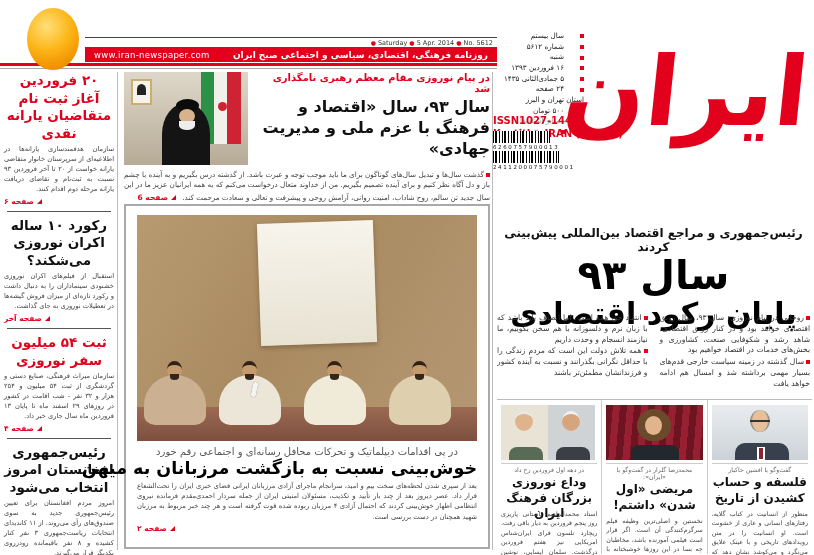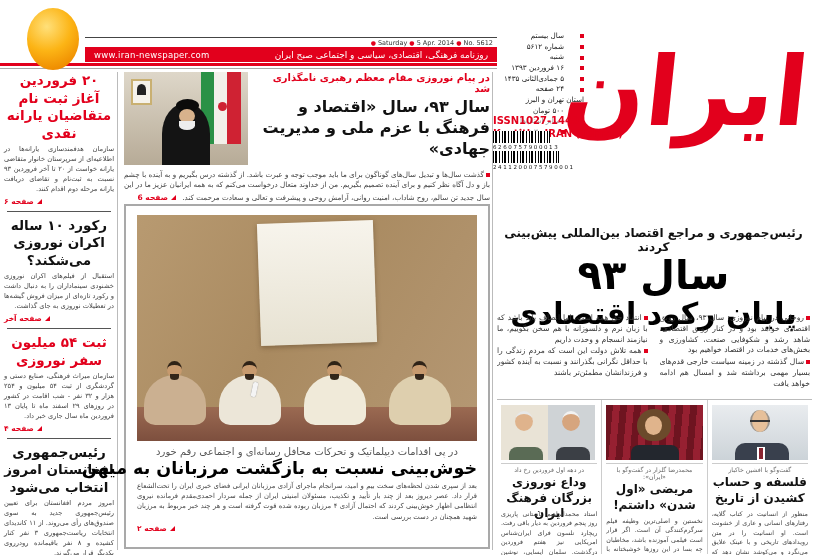--- a/index.html
+++ b/index.html
@@ -11,21 +11,21 @@
   .sun { position:absolute; left:27px; top:8px; width:52px; height:62px; border-radius:50%;
          background:radial-gradient(circle at 38% 30%, #ffe07a 0%, #fcb415 45%, #ef8d00 80%, #d97a00 100%);
          z-index:3; }
   .mast-topline { position:absolute; left:85px; top:37px; width:412px; height:1px; background:#444; }
   .dateline { position:absolute; left:85px; top:39px; width:408px; text-align:right;
               font-size:6.5px; color:#333; direction:ltr; }
   .dateline .dot { color:#e2001c; font-size:6px; }
   .redbar { position:absolute; left:85px; top:47px; width:412px; height:15px; background:#e2001c;
             display:flex; justify-content:space-between; align-items:center; padding:0 9px; z-index:2; }
   .redbar .url { color:#fff; font-size:8.5px; direction:ltr; letter-spacing:.3px; }
-  .redbar .slogan { color:#fff; font-size:9px; font-weight:normal; direction:rtl; }
+  .redbar .slogan { color:#fff; font-size:9px; font-weight:bold; direction:rtl; }
   .redrule { position:absolute; left:0; top:63px; width:497px; height:3px; background:#e2001c; z-index:1; }
   .mast-hairline { position:absolute; left:0; top:68px; width:497px; height:1px; background:#aaa; }
 
   
   .logo { position:absolute; right:2px; top:-6px; width:252px; height:196px; display:flex;
           align-items:center; justify-content:center; color:#e2001c; font-weight:bold;
           font-size:96px; transform:skewX(-6deg); letter-spacing:-4px; }
   .info-col { position:absolute; left:496px; top:31px; width:88px; direction:rtl;
               font-size:7.2px; color:#222; line-height:1.48; }
   .info-line { display:flex; direction:rtl; align-items:center; gap:16px; }

